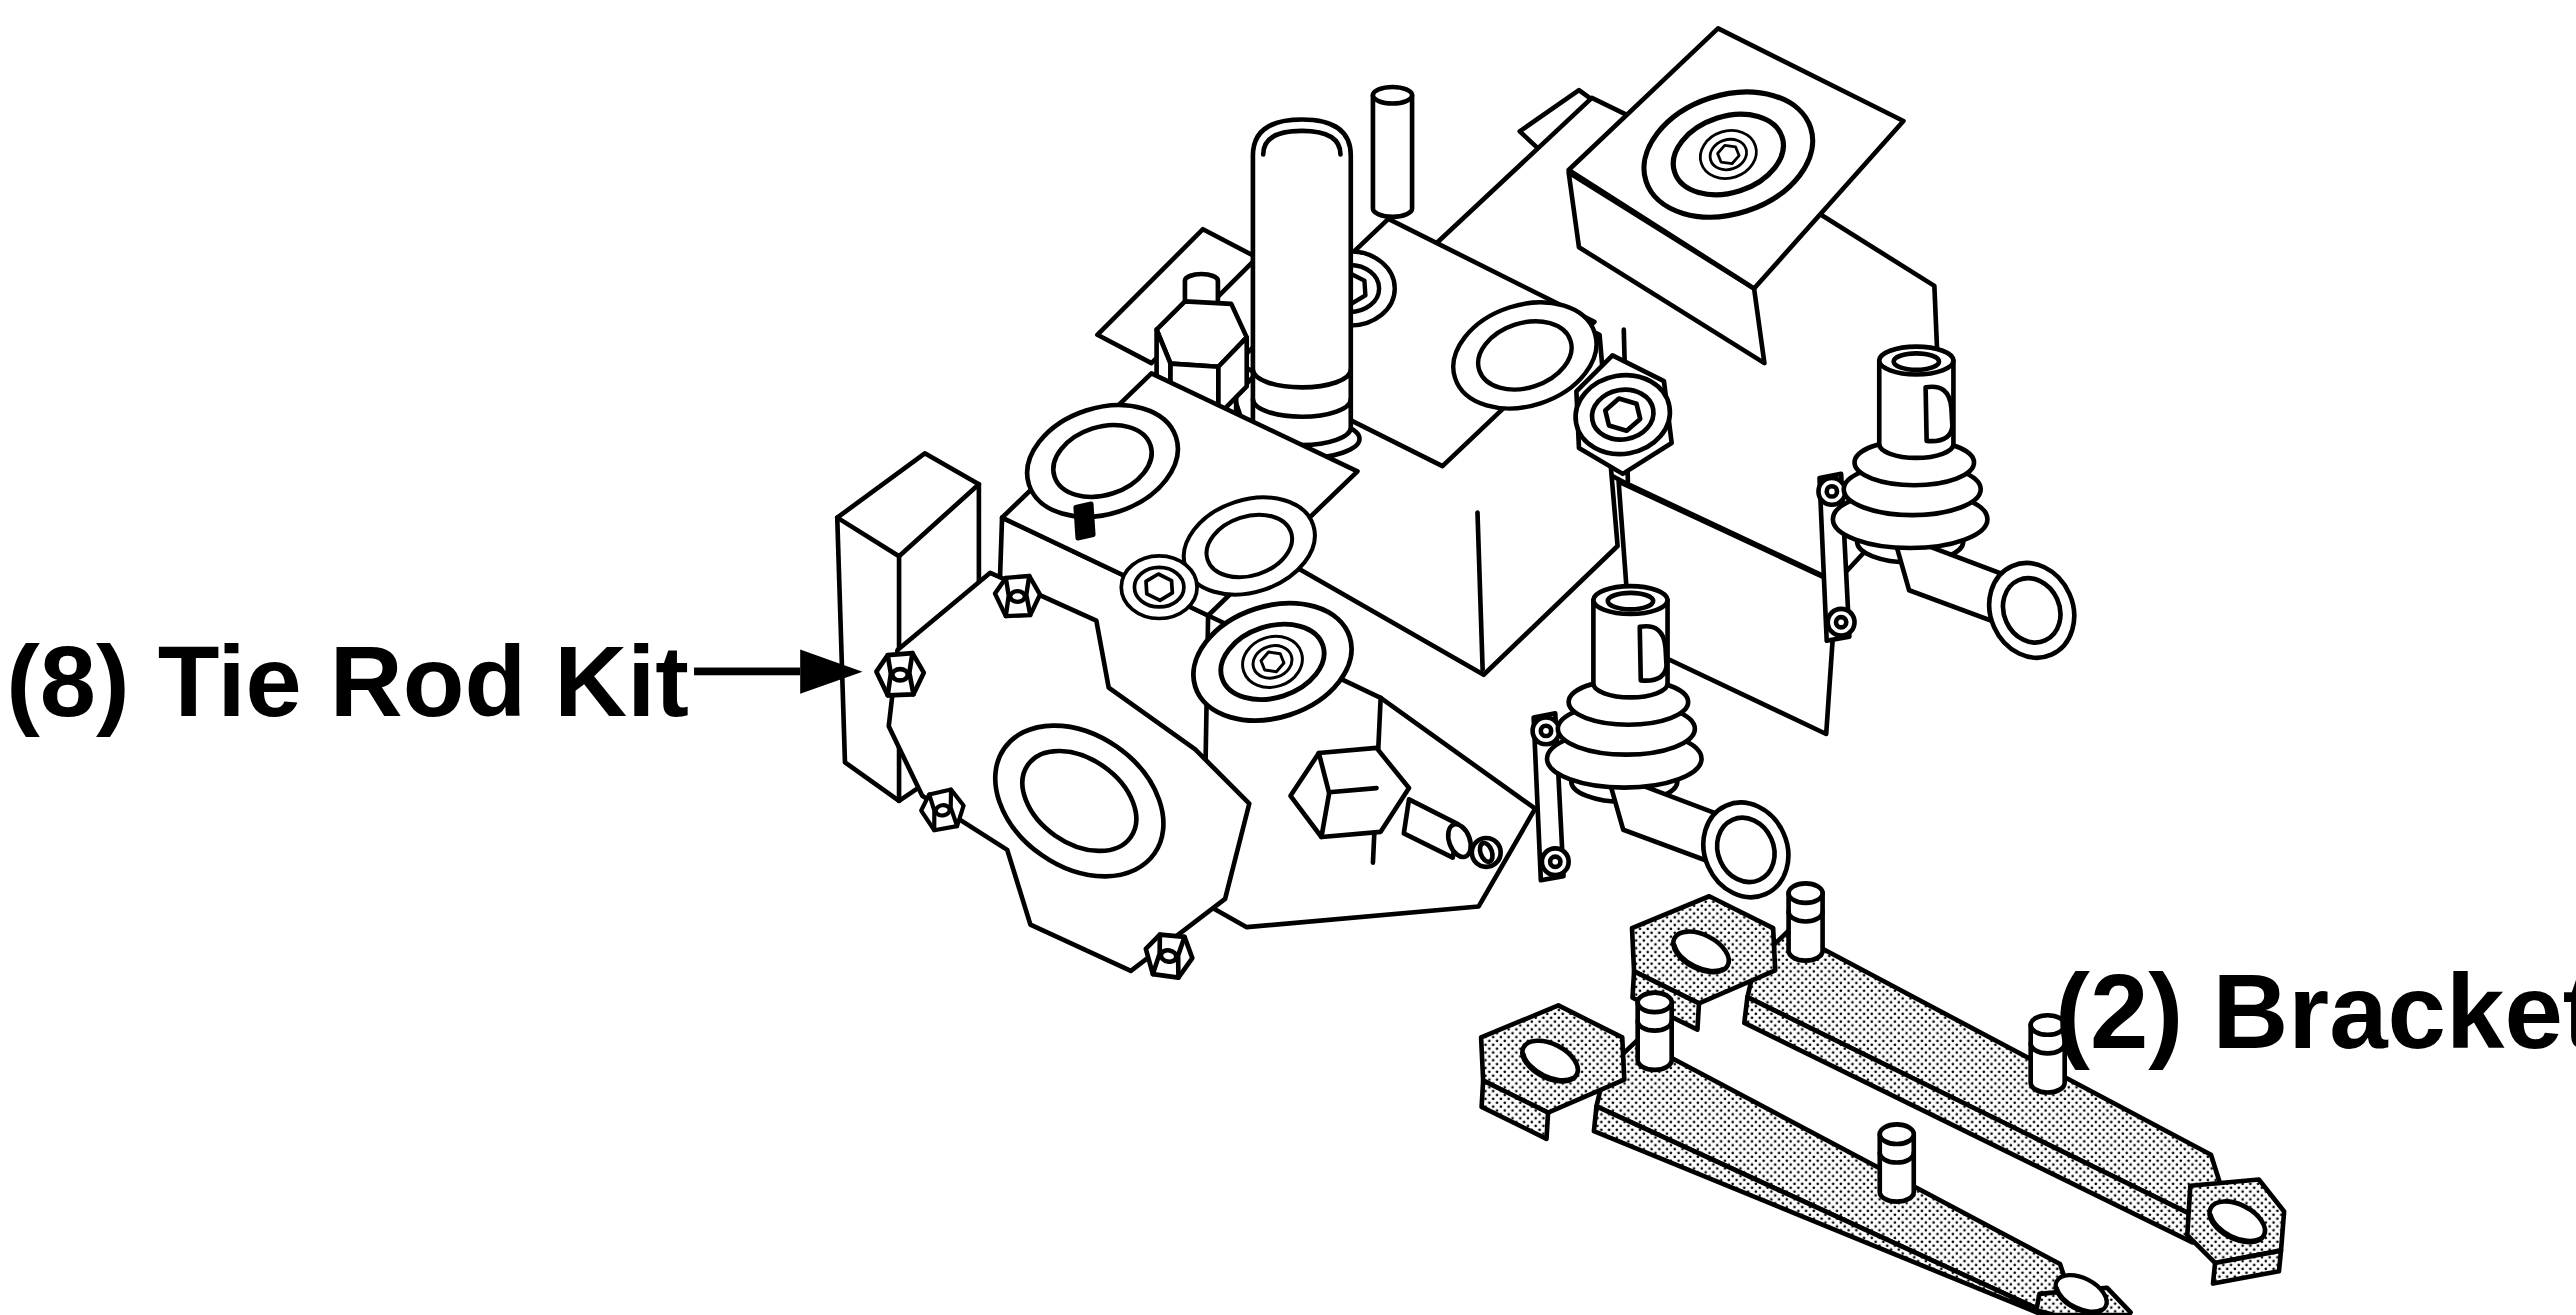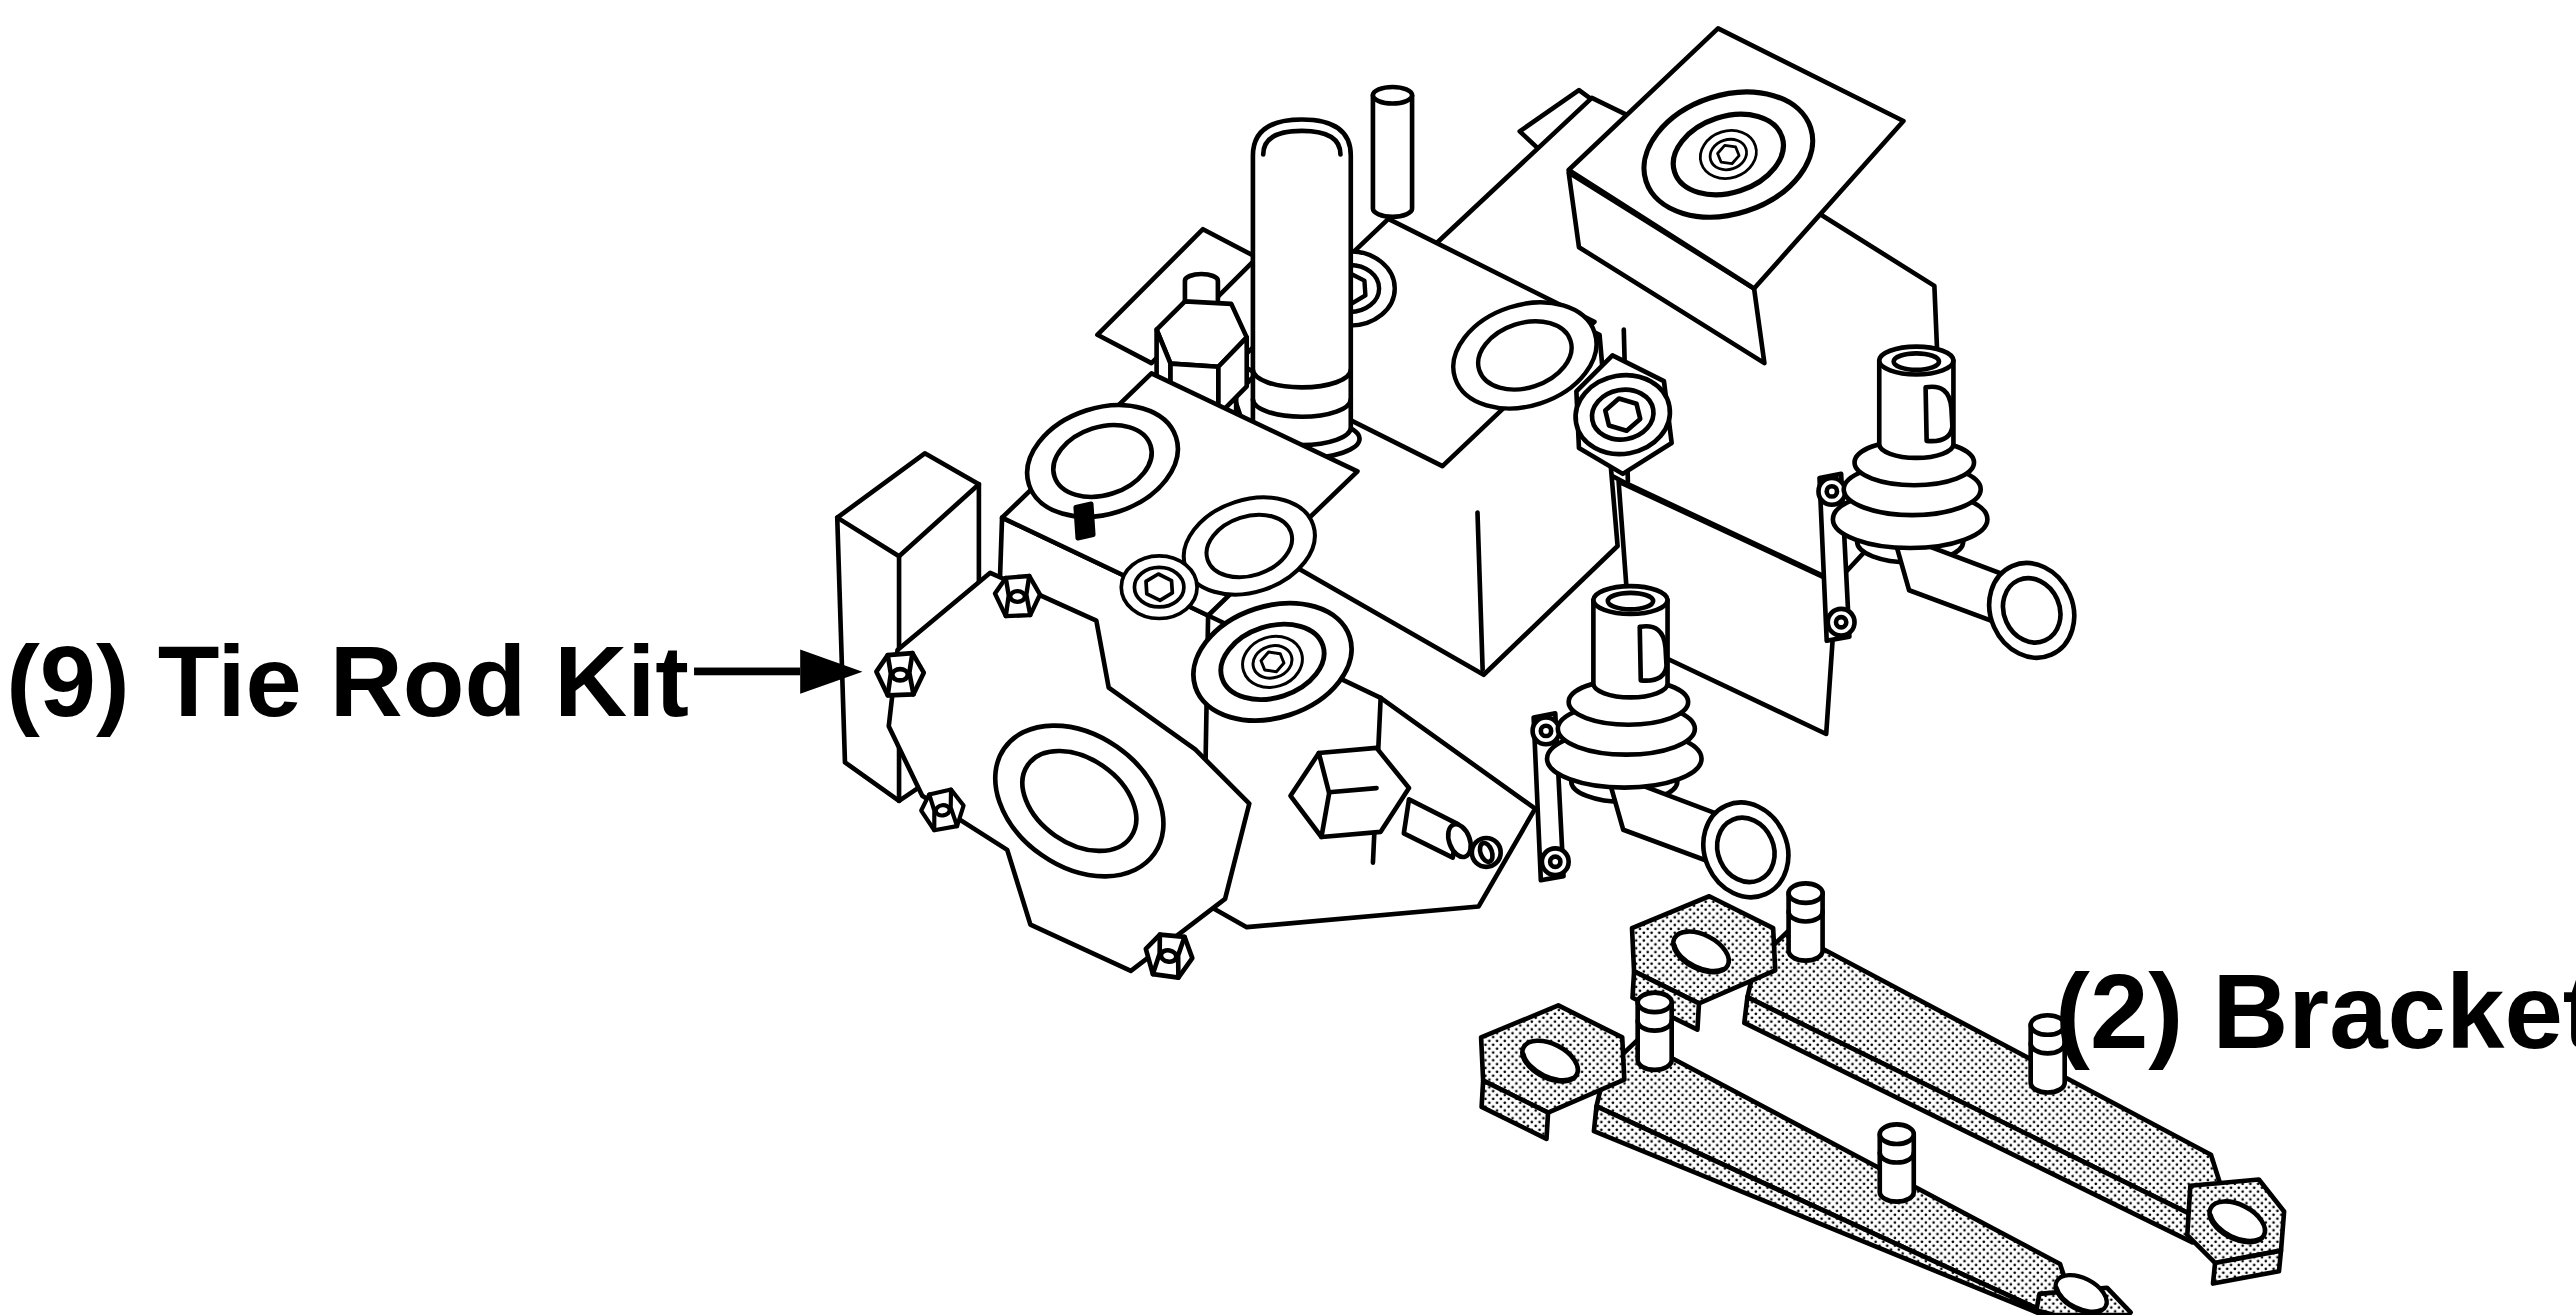--- a/index.html
+++ b/index.html
@@ -209,17 +209,17 @@
         <polygon points="3959,2512 4090,2500 4136,2548 4132,2553 3988,2553 3953,2544"></polygon>
         <use href="#slot" transform="translate(4040,2512) rotate(27) scale(0.92)"></use>
         <g fill="#fff">
           <use href="#stud" transform="translate(3212,2064)"></use>
           <use href="#stud" transform="translate(3682,2320)"></use>
         </g>
       </g>
     </g>
   </svg>
 
-  <div class="callout" id="callout1">(9) Tie Rod Kit</div>
+  <div class="callout" id="callout1">(8) Tie Rod Kit</div>
 
   <div class="callout" id="callout2">(2) Brackets Kit</div>
 </div>
 
 
 </body></html>

